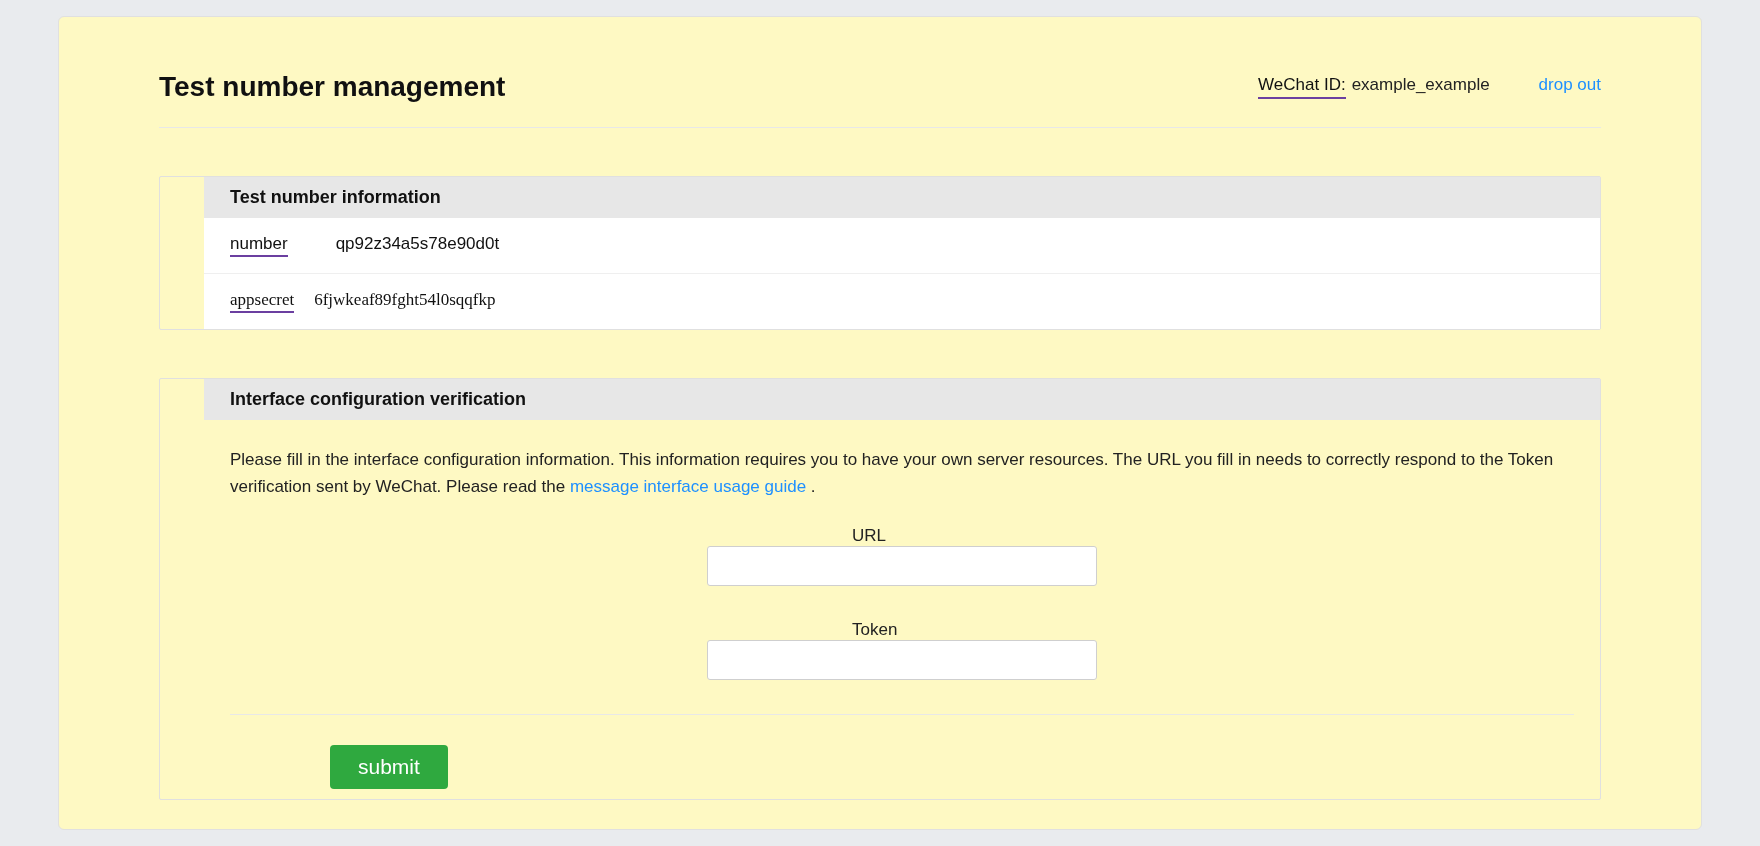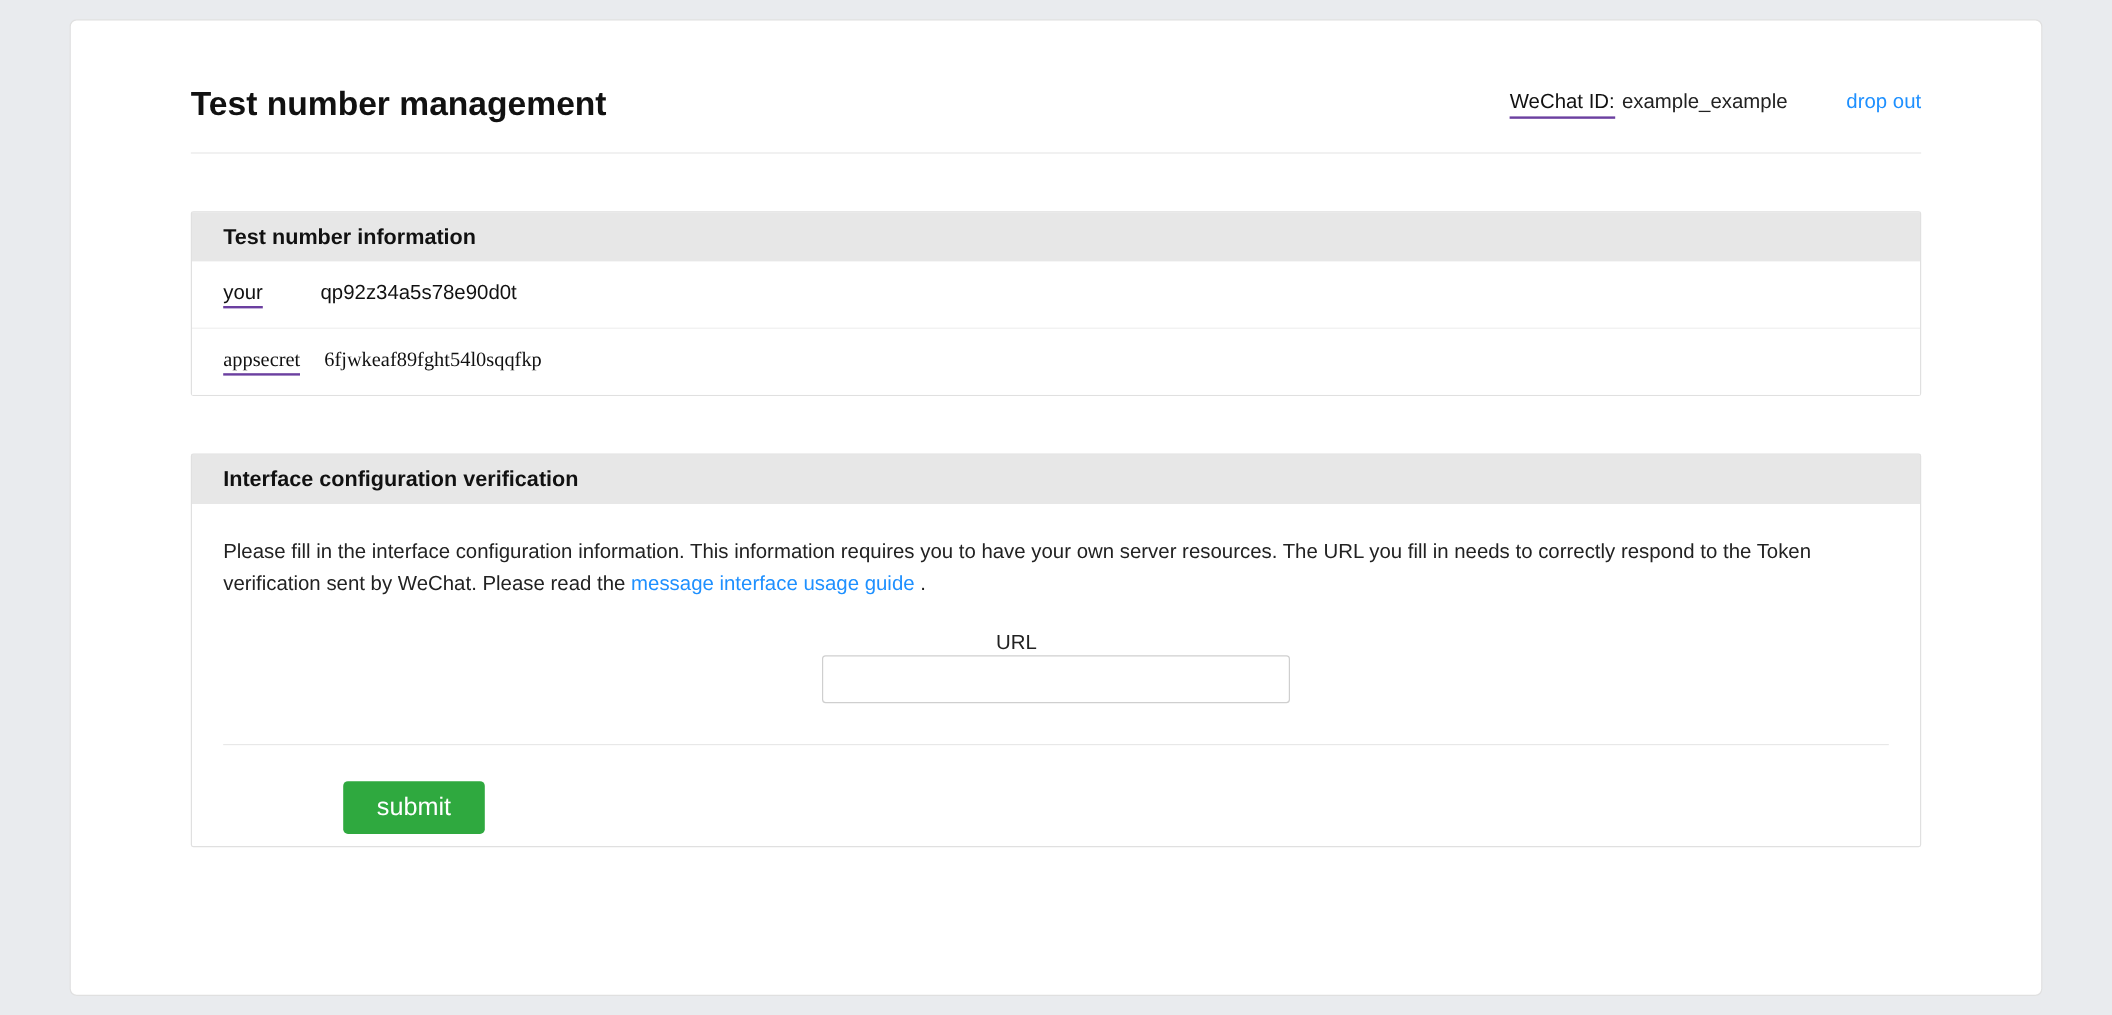--- a/index.html
+++ b/index.html
@@ -8,21 +8,21 @@
       box-sizing: border-box;
     }
     body {
       font-family: -apple-system, BlinkMacSystemFont, "Segoe UI", "Microsoft YaHei", Arial, sans-serif;
       background-color: #e9ebee;
       width: 1760px;
       height: 846px;
       overflow: hidden;
     }
     .container {
-      background: #ffffff;
+      background: #fef9c3;
       margin: 16px 58px;
       border: 1px solid #e0e0e0;
       border-radius: 6px;
       padding: 0;
       min-height: 814px;
     }
     .borderline {
       margin: 0 100px;
       border-top: 1px solid #e8e8e8;
     }
@@ -55,20 +55,21 @@
     .dropout-link {
       color: #1e90ff;
       cursor: pointer;
       text-decoration: none;
       margin-left: 21px;
     }
     .section {
       margin: 48px 100px 0 100px;
       border: 1px solid #e0e0e0;
       border-radius: 2px;
+      padding-left: 44px;
     }
     .section-header {
       background: #e7e7e7;
       padding: 10px 26px;
     }
     .section-title {
       font-size: 18px;
       font-weight: 700;
       color: #111;
     }
@@ -174,21 +175,21 @@
     </div>
   </div>
   <div class="borderline"></div>
 
   <div class="section">
     <div class="section-header">
       <div class="section-title">Test number information</div>
     </div>
     <div class="section-body">
       <div class="info-row">
-        <span class="info-label short">your</span>
+        <span class="info-label short">number</span>
         <span class="info-value" style="margin-left:42px">qp92z34a5s78e90d0t</span>
       </div>
       <div class="info-row">
         <span class="info-label short">appsecret</span>
         <span class="info-value" style="margin-left:14px">6fjwkeaf89fght54l0sqqfkp</span>
       </div>
     </div>
   </div>
 
   <div class="section">
@@ -198,20 +199,24 @@
     <div class="config-body">
       <p class="config-desc">
         <span>Please fill in the interface configuration information. This information requires you to have your own server resources. The URL you fill in needs to correctly respond to the Token verification sent by WeChat. Please read the </span><a>message interface usage guide</a><span> .</span>
       </p>
 
       <div class="form-row">
         <label class="form-label">URL</label>
         <input type="text" class="form-input" value="" style="">
       </div>
 
+      <div class="form-row">
+        <label class="form-label">Token</label>
+        <input type="text" class="form-input" value="" style="">
+      </div>
 
       <div class="form-divider"></div>
 
       <div class="submit-row">
         <button class="submit-btn">submit</button>
       </div>
     </div>
   </div>
 
 </div>

